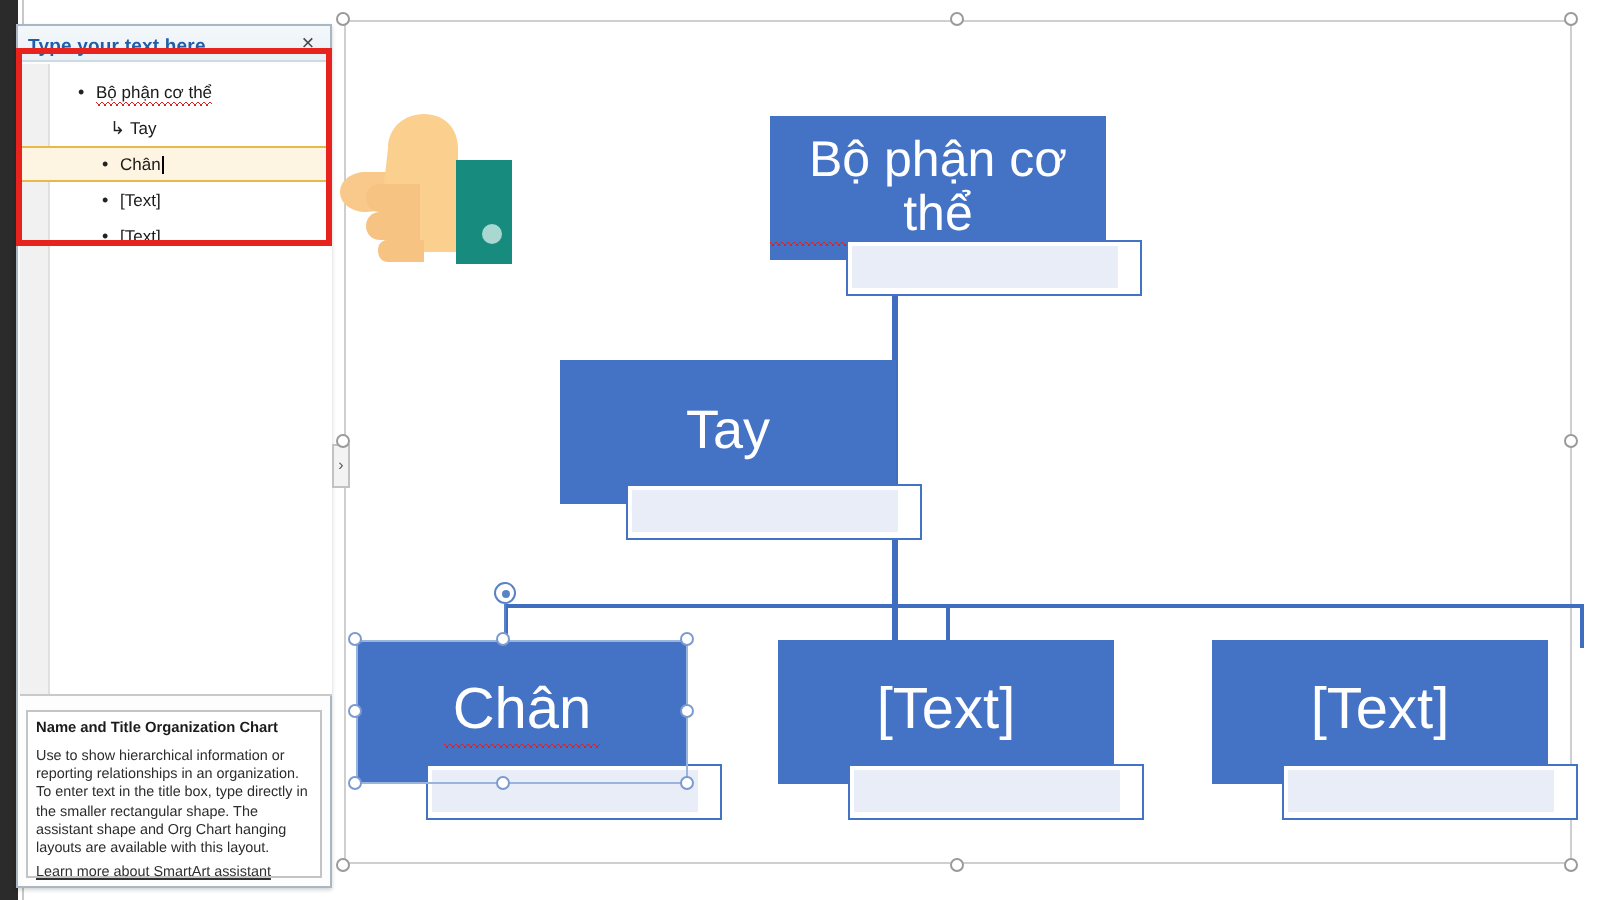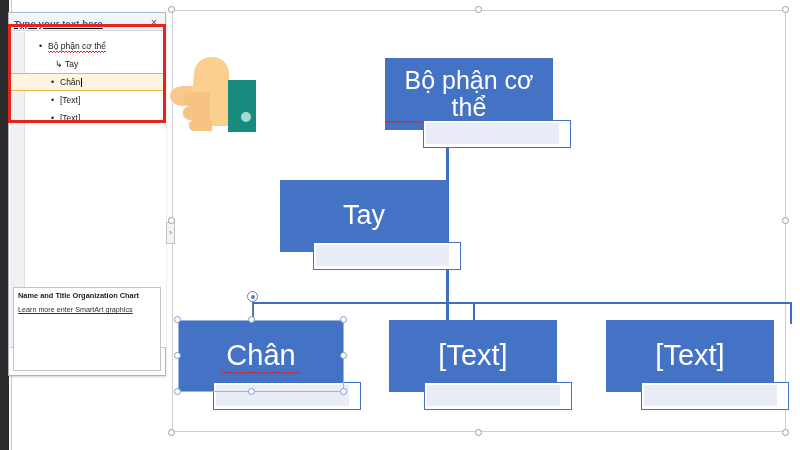--- a/index.html
+++ b/index.html
@@ -34,25 +34,24 @@
     background: #ffffff;
     border-right: 1px solid #c8c8c8;
   }
 
   
   .textpane {
     position: absolute;
     left: 8px;
     top: 12px;
     width: 158px;
-    height: 364px;
+    height: 432px;
     background: #fdfdfd;
     border: 1px solid #a9b6c4;
     box-shadow: 0 1px 2px rgba(0,0,0,.18);
-    text-decoration: underline;
   }
   .tp-header {
     position: relative;
     height: 18px;
     background: linear-gradient(#f4f8fb, #e9f0f6);
     border-bottom: 1px solid #cfd9e2;
     padding-left: 5px;
   }
   .tp-title {
     font-size: 9.5px;
@@ -366,21 +365,22 @@
           </div>
           <div class="tp-item lvl2">
             <span class="marker">•</span>
             <span class="label">[Text]</span>
           </div>
         </div>
     </div>
 
     <div class="tp-desc">
       <div class="tp-desc-title">Name and Title Organization Chart</div>
-      <span class="tp-desc-link">Learn more enter SmartArt graphics</span>
+      <div class="tp-desc-body">Use to show hierarchical information or reporting relationships in an organization. To enter text in the title box, type directly in the smaller rectangular shape. The assistant shape and Org Chart hanging layouts are available with this layout.</div>
+      <span class="tp-desc-link">Learn more about SmartArt assistant</span>
     </div>
   </div>
 
   <div class="red-box"></div>
 
   <div class="pane-chevron">›</div>
 
   <div class="canvas">
     <div class="canvas-frame"></div>
 

